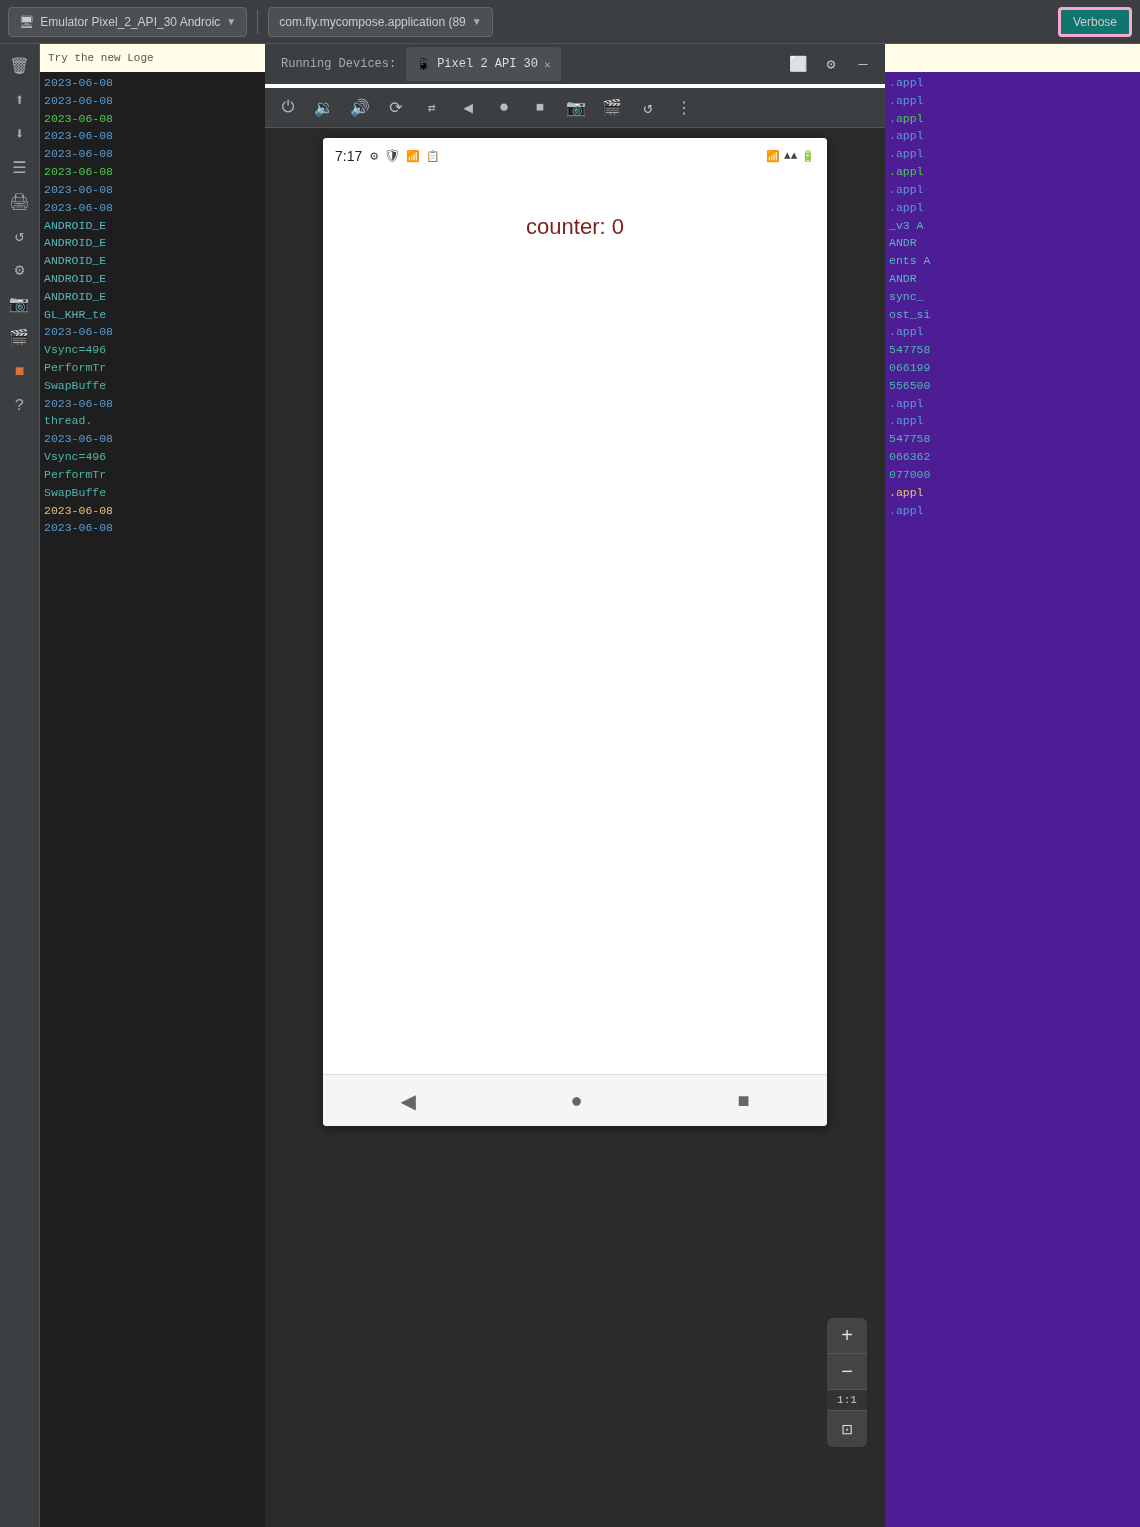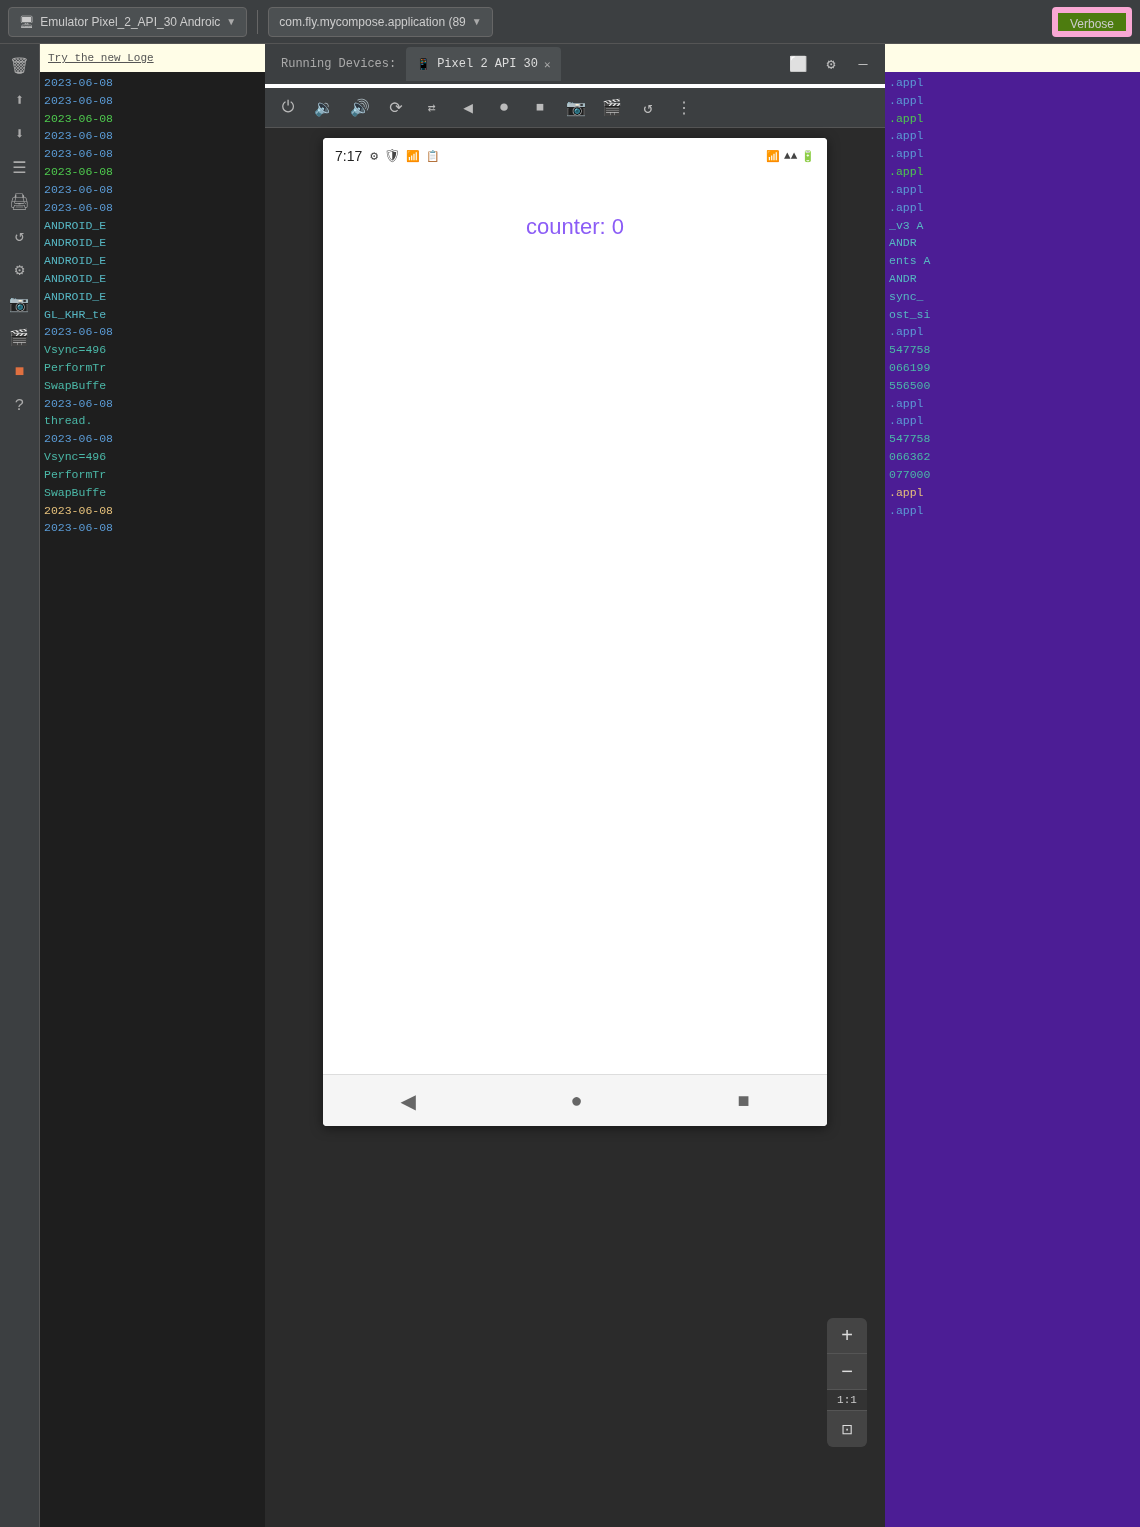--- a/index.html
+++ b/index.html
@@ -34,22 +34,22 @@
       font-size: 12px;
       padding: 4px 10px;
       cursor: pointer;
       gap: 6px;
       height: 30px;
     }
     .top-bar-btn .chevron { font-size: 10px; color: #aaa; }
     .top-bar-separator { width: 1px; height: 24px; background: #666; margin: 0 4px; }
     .verbose-btn {
       margin-left: auto;
-      background: #4d7c0f;
-      border: 6px solid #f9a8d4;
+      background: #0f766e;
+      border: 3px solid #f9a8d4;
       border-radius: 4px;
       color: #ccc;
       font-size: 12px;
       padding: 4px 12px;
       cursor: pointer;
       height: 30px;
     }
 
     
     .main-layout {
@@ -92,21 +92,20 @@
     }
     .log-try-bar {
       background: #fffde7;
       color: #555;
       font-size: 11px;
       padding: 4px 8px;
       height: 28px;
       display: flex;
       align-items: center;
       overflow: hidden;
-      text-decoration: underline;
     }
     .log-content {
       padding: 2px 4px;
       font-size: 11.5px;
       line-height: 1.55;
     }
     .log-line { white-space: nowrap; overflow: hidden; }
     .log-green { color: #4ec94e; }
     .log-blue { color: #5b9bd5; }
     .log-cyan { color: #56b6c2; }
@@ -245,21 +244,21 @@
       flex: 1;
       background: #fff;
       display: flex;
       flex-direction: column;
       align-items: center;
       padding-top: 40px;
       min-height: 900px;
     }
     .counter-text {
       font-size: 22px;
-      color: #8b5cf6;
+      color: #7f1d1d;
       font-family: sans-serif;
       margin-bottom: 36px;
     }
     .add-counter-btn {
       background: #6650a4;
       color: #fff;
       border: none;
       border-radius: 50px;
       padding: 18px 48px;
       font-size: 18px;

